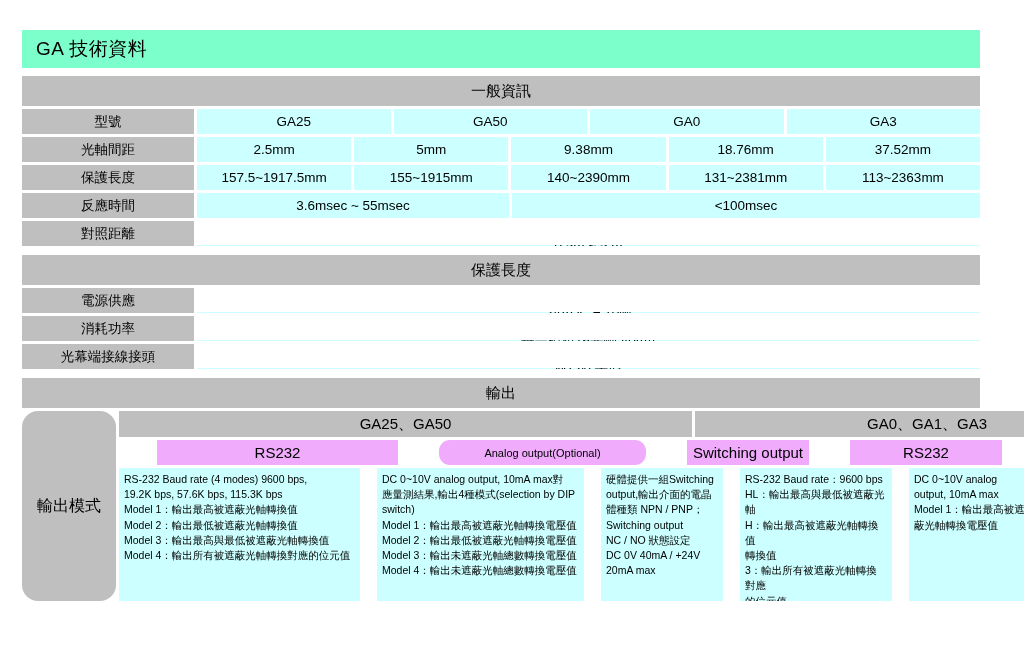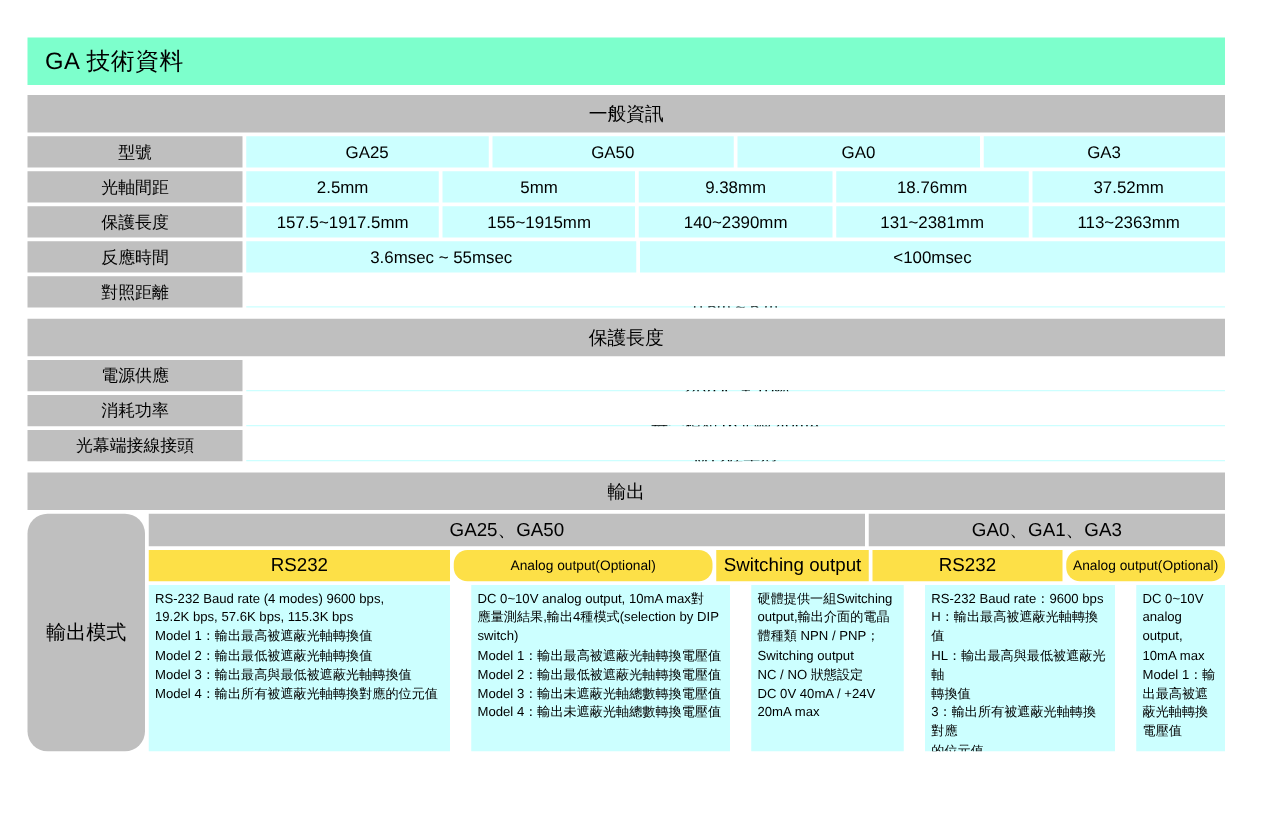--- a/index.html
+++ b/index.html
@@ -118,27 +118,28 @@
   }
   .g-left  { flex: 0 0 573px; }
   .g-right { flex: 1 1 auto; }
 
   .sub-row {
     display: flex;
     gap: 3px;
     height: 25px;
   }
   .sub-head {
-    background: #fde047;
+    background: #f0abfc;
     display: flex;
     align-items: center;
     justify-content: center;
     box-sizing: border-box;
     overflow: hidden;
     white-space: nowrap;
+    margin-left: 38px;
   }
   .sub-head.big   { font-size: 15px; }
   .sub-head.small { font-size: 11px; border-radius: 11px; }
 
   .body-row {
     display: flex;
     gap: 17px;
     height: 133px;
   }
   .body-cell {
@@ -276,22 +277,22 @@
             <p>硬體提供一組Switching</p>
             <p>output,輸出介面的電晶</p>
             <p>體種類 NPN / PNP；</p>
             <p>Switching output</p>
             <p>NC / NO 狀態設定</p>
             <p>DC 0V 40mA / +24V</p>
             <p>20mA max</p>
           </div>
         <div class="body-cell c-rs232b">
             <p>RS-232 Baud rate：9600 bps</p>
+            <p>HL：輸出最高與最低被遮蔽光軸</p>
             <p>H：輸出最高被遮蔽光軸轉換值</p>
-            <p>HL：輸出最高與最低被遮蔽光軸</p>
             <p>轉換值</p>
             <p>3：輸出所有被遮蔽光軸轉換對應</p>
             <p>的位元值</p>
           </div>
         <div class="body-cell c-anab">
             <p>DC 0~10V analog</p>
             <p>output, 10mA max</p>
             <p>Model 1：輸出最高被遮</p>
             <p>蔽光軸轉換電壓值</p>
           </div>

